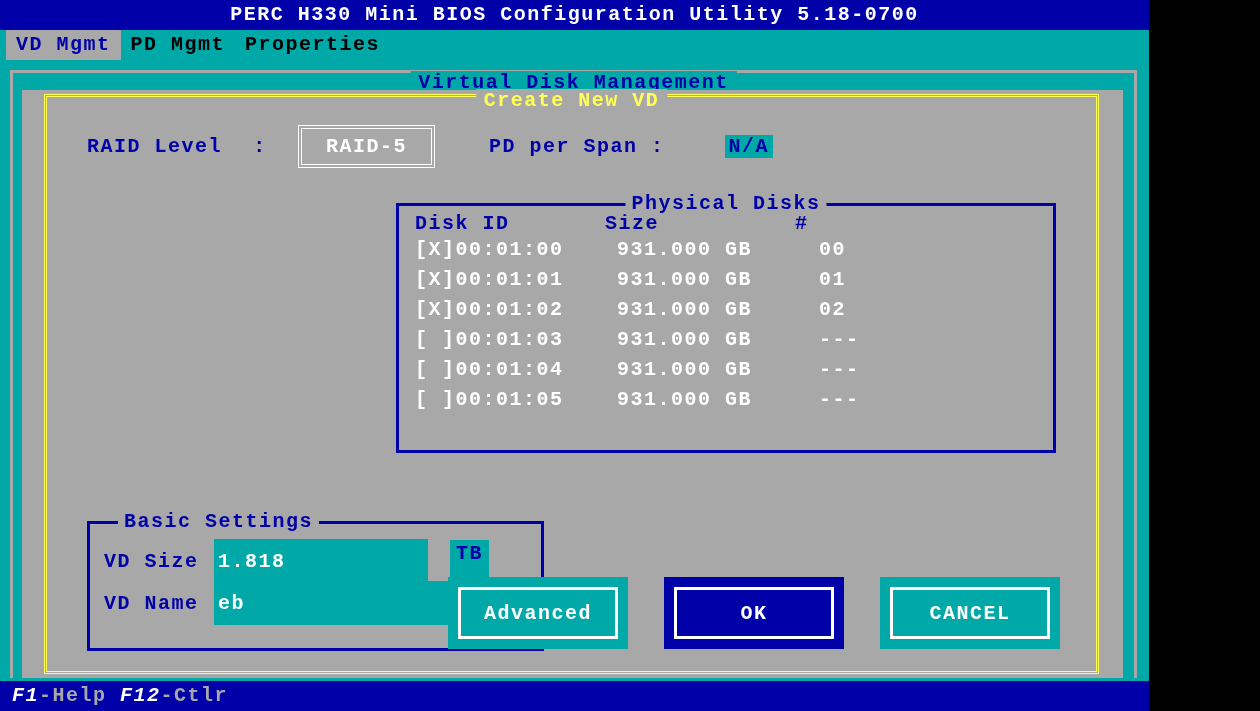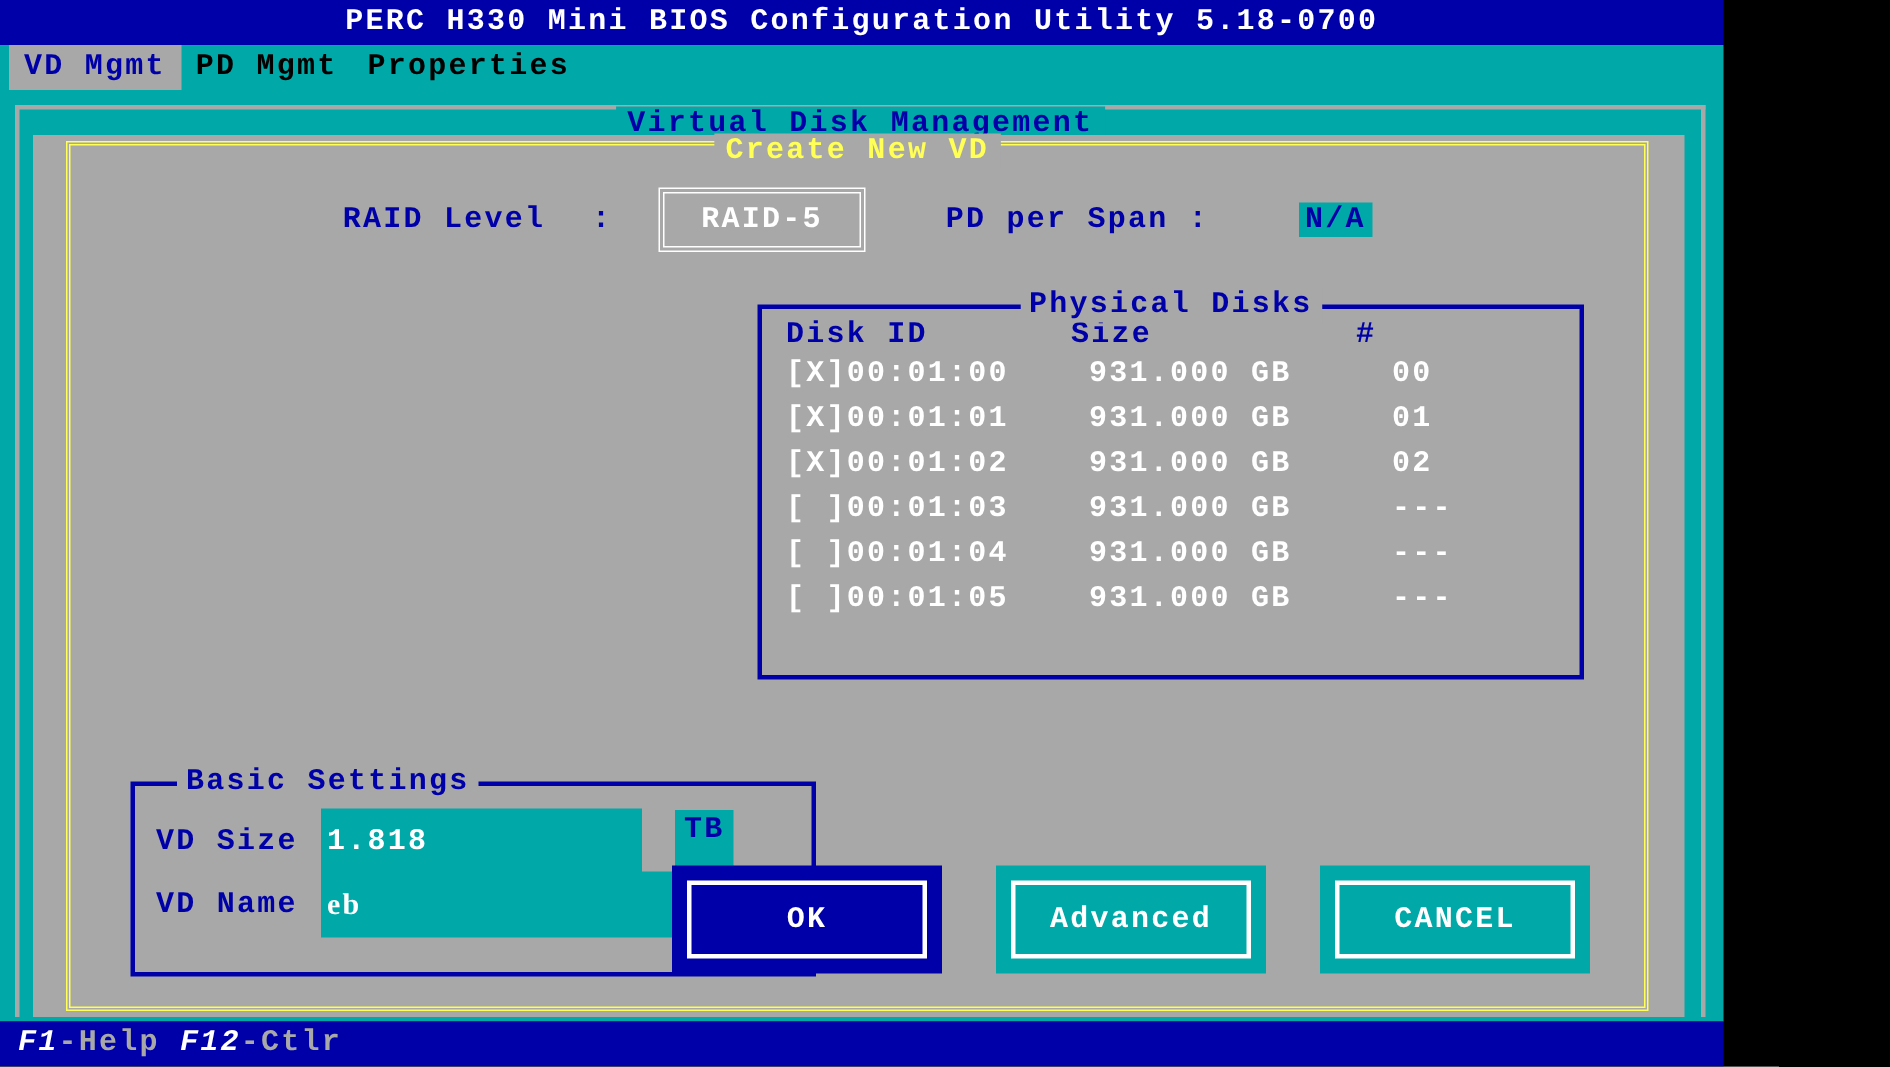--- a/index.html
+++ b/index.html
@@ -83,37 +83,37 @@
     background:var(--silver);
     color:var(--yellow);
     padding:0 8px;
     white-space:nowrap;
   }
   .content{
     position:absolute;
     inset:26px 40px 26px 40px;
     color:var(--blue);
   }
-  .row1{display:flex;align-items:center;gap:26px;height:46px;justify-content:center;}
+  .row1{display:flex;align-items:center;gap:26px;height:46px;}
   .raid-btn{
     border:4px double var(--white);
     padding:6px 24px;
     color:var(--white);
     margin-right:28px;
   }
   .pdspan-val{
     background:var(--teal);
     color:var(--blue);
     padding:0 4px;
   }
   
   .pd-box{
     position:absolute;
     top:80px;right:0px;
-    width:551px;height:250px;
+    width:660px;height:250px;
     border:3px solid var(--blue);
   }
   .pd-title,.bs-title{
     position:absolute;top:-14px;background:var(--silver);color:var(--blue);padding:0 6px;
   }
   .pd-title{left:50%;transform:translateX(-50%);}
   .pd-inner{padding:6px 16px;color:var(--white);}
   .pd-head{color:var(--blue);display:flex;}
   .pd-head .c1{width:190px;}
   .pd-head .c2{width:190px;}
@@ -130,21 +130,21 @@
     padding:16px 14px 10px 14px;
   }
   .bs-title{left:28px;}
   .bs-row{display:flex;align-items:center;height:42px;color:var(--blue);}
   .bs-label{width:110px;}
   .bs-input{
     background:var(--teal);color:var(--white);
     width:214px;height:44px;line-height:28px;padding:0 4px;
     border:none;font:inherit;font-weight:bold;letter-spacing:1.5px;outline:none;
   }
-  .bs-input.name{width:264px;font-family:Liberation Serif, serif;}
+  .bs-input.name{width:264px;}
   .bs-unit{
     background:var(--teal);color:var(--blue);
     margin-left:22px;padding:0 6px;height:43px;line-height:28px;
   }
   
   .btnrow{
     position:absolute;
     bottom:-4px;right:-4px;
     display:flex;gap:36px;
   }
@@ -252,25 +252,25 @@
               <input class="bs-input" value="1.818" style="">
               <span class="bs-unit">TB</span>
             </div>
             <div class="bs-row">
               <span class="bs-label">VD Name</span>
               <input class="bs-input name" value="eb" style="">
             </div>
           </div>
 
           <div class="btnrow">
+            <div class="biosbtn">
+              <div class="inner">Advanced</div>
+            </div>
             <div class="biosbtn ok">
               <div class="inner">OK</div>
-            </div>
-            <div class="biosbtn">
-              <div class="inner">Advanced</div>
             </div>
             <div class="biosbtn">
               <div class="inner">CANCEL</div>
             </div>
           </div>
 
         </div>
       </div>
     </div>
   </div>

